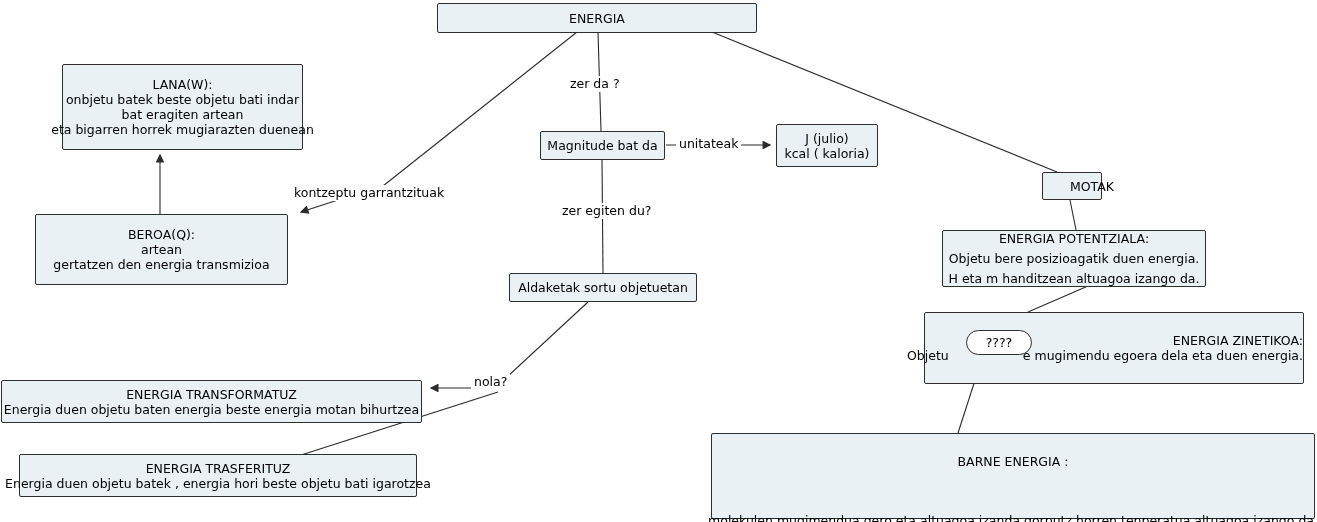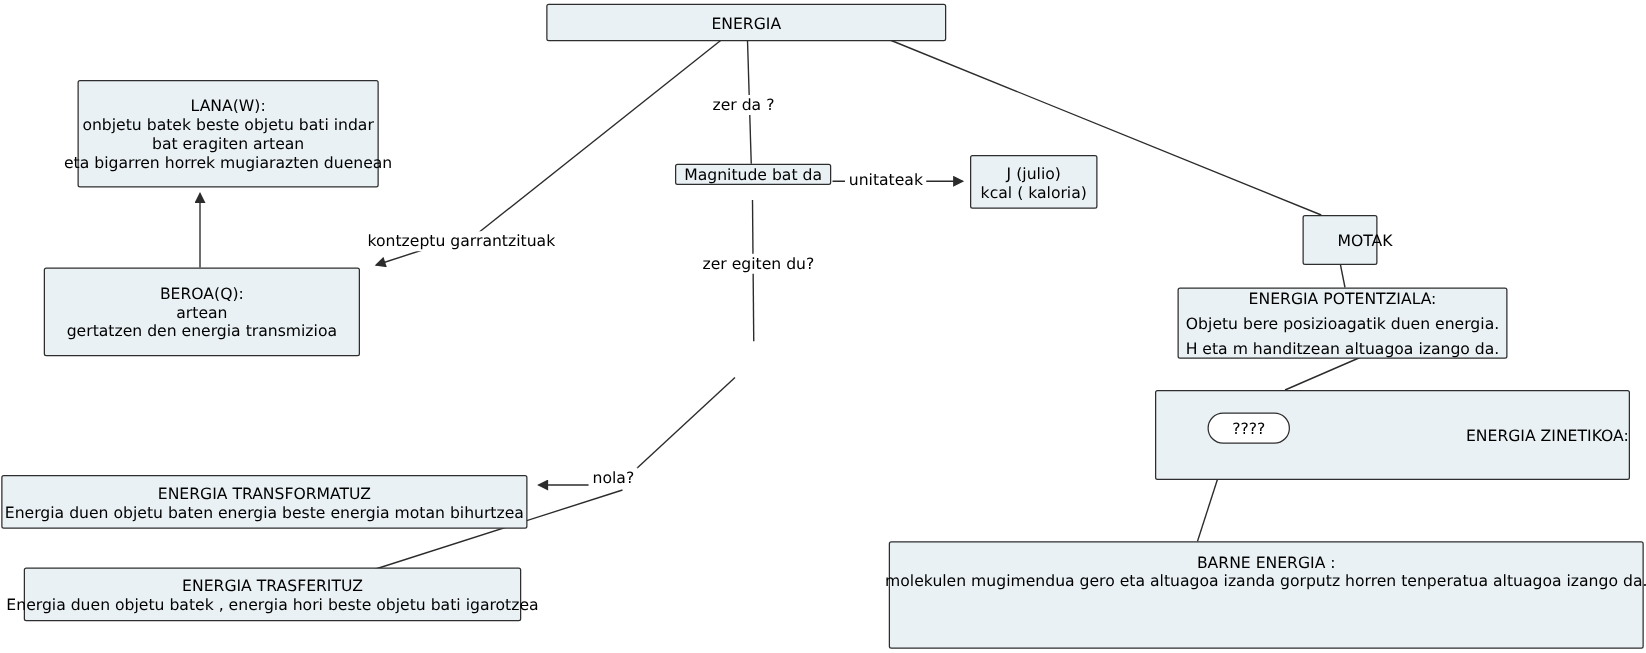--- a/index.html
+++ b/index.html
@@ -23,21 +23,21 @@
   .node{
     position:absolute;z-index:1;
     background:var(--node-fill);
     border:1.4px solid var(--node-border);
     border-radius:2px;
     display:flex;flex-direction:column;
     align-items:center;justify-content:center;
     text-align:center;line-height:15px;
     box-sizing:border-box;
   }
-  .node.top-align{justify-content:flex-start;padding-top:8px;}
+  .node.top-align{justify-content:flex-start;padding-top:20px;gap:44px;}
   .bl{white-space:nowrap;}
   .linklabel{
     position:absolute;z-index:2;
     background:var(--bg);
     padding:0 3px;line-height:16px;white-space:nowrap;
   }
   .bubble{
     position:absolute;z-index:3;
     background:#ffffff;border:1.3px solid var(--node-border);
     border-radius:13px;
@@ -83,47 +83,51 @@
     <div class="bl">bat eragiten artean</div>
     <div class="bl">eta bigarren horrek mugiarazten duenean</div>
   </div>
 
   <div class="node" style="left:35px;top:214px;width:253px;height:71px;">
     <div class="bl">BEROA(Q):</div>
     <div class="bl">artean</div>
     <div class="bl">gertatzen den energia transmizioa</div>
   </div>
 
-  <div class="node" style="left:540px;top:131px;width:125px;height:17px;">
+  <div class="node" style="left:540px;top:131px;width:125px;height:29px;">
     <div class="bl">Magnitude bat da</div>
   </div>
 
   <div class="node" style="left:776px;top:124px;width:102px;height:43px;">
     <div class="bl">J (julio)</div>
     <div class="bl">kcal ( kaloria)</div>
   </div>
 
-  <div class="node" style="left:1042px;top:172px;width:60px;height:40px;padding-left:40px;">
+  <div class="node" style="left:1042px;top:172px;width:60px;height:28px;padding-left:40px;">
     <div class="bl">MOTAK</div>
   </div>
 
   <div class="node" style="left:942px;top:230px;width:264px;height:57px;justify-content:space-between;">
     <div class="bl">ENERGIA POTENTZIALA:</div>
     <div class="bl">Objetu bere posizioagatik duen energia.</div>
     <div class="bl">H eta m handitzean altuagoa izango da.</div>
   </div>
 
   <div class="node" style="left:924px;top:312px;width:380px;height:72px;align-items:flex-end;">
     <div class="bl">ENERGIA ZINETIKOA:</div>
+    <div class="l2row"><span>Objetu</span><span class="gap"></span><span>e mugimendu egoera dela eta duen energia.</span></div>
   </div>
 
   <div class="bubble" style="left:966px;top:330px;width:66px;height:25px;">
     <span>????</span>
   </div>
 
+  <div class="node" style="left:509px;top:273px;width:188px;height:29px;">
+    <div class="bl">Aldaketak sortu objetuetan</div>
+  </div>
 
   <div class="node" style="left:1px;top:380px;width:421px;height:43px;">
     <div class="bl">ENERGIA TRANSFORMATUZ</div>
     <div class="bl">Energia duen objetu baten energia beste energia motan bihurtzea</div>
   </div>
 
   <div class="node" style="left:19px;top:454px;width:398px;height:43px;">
     <div class="bl">ENERGIA TRASFERITUZ</div>
     <div class="bl">Energia duen objetu batek , energia hori beste objetu bati igarotzea</div>
   </div>

